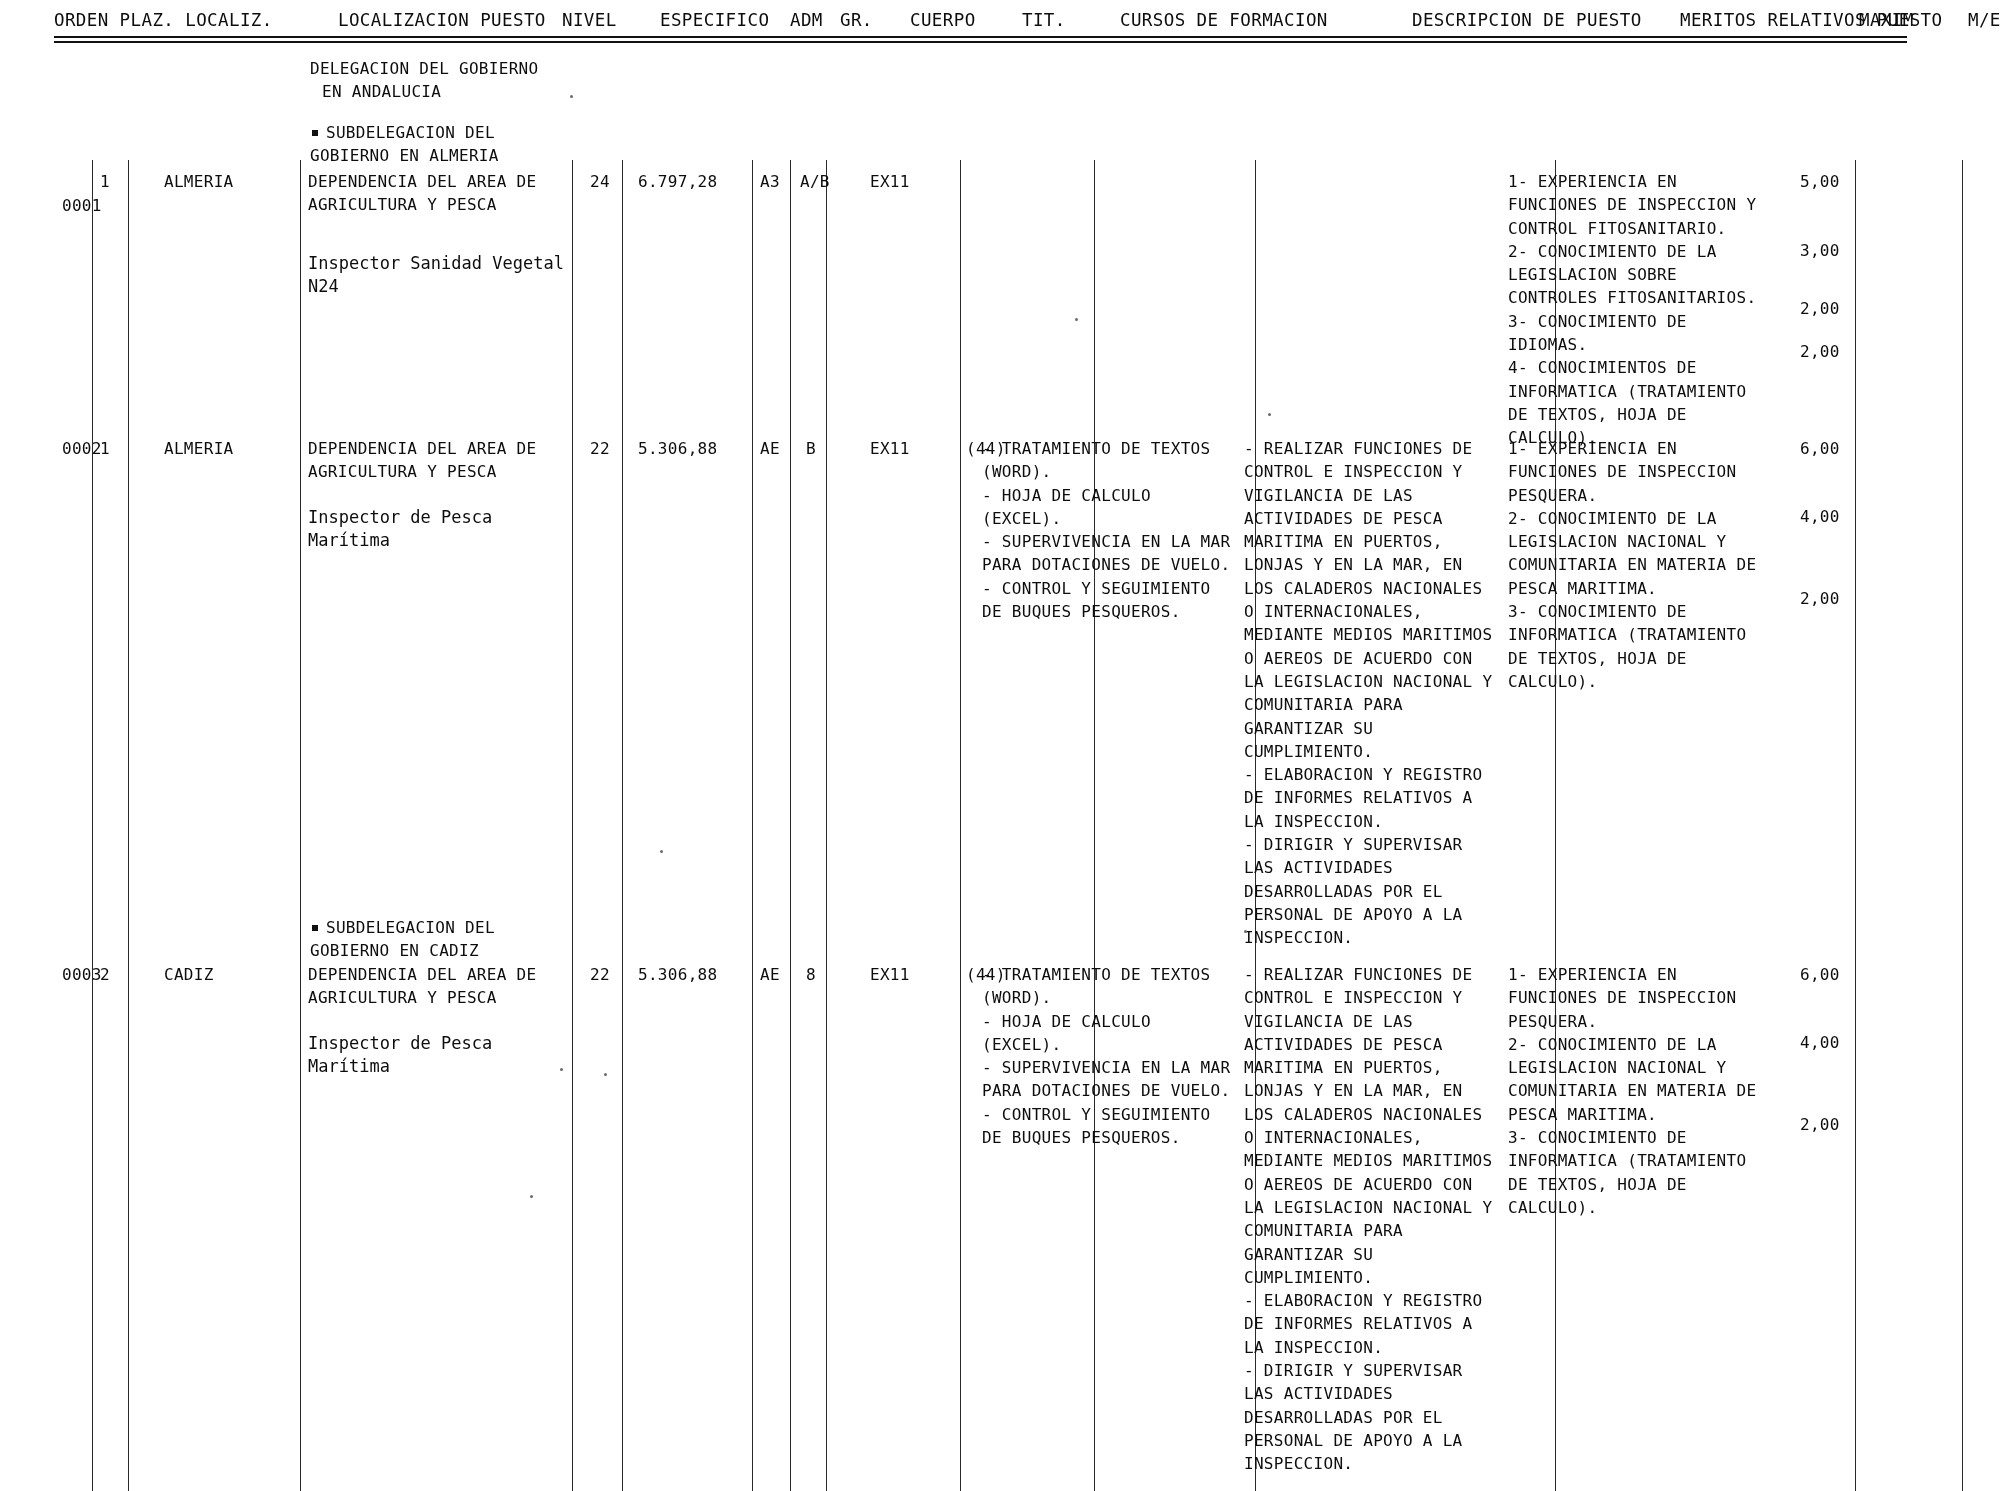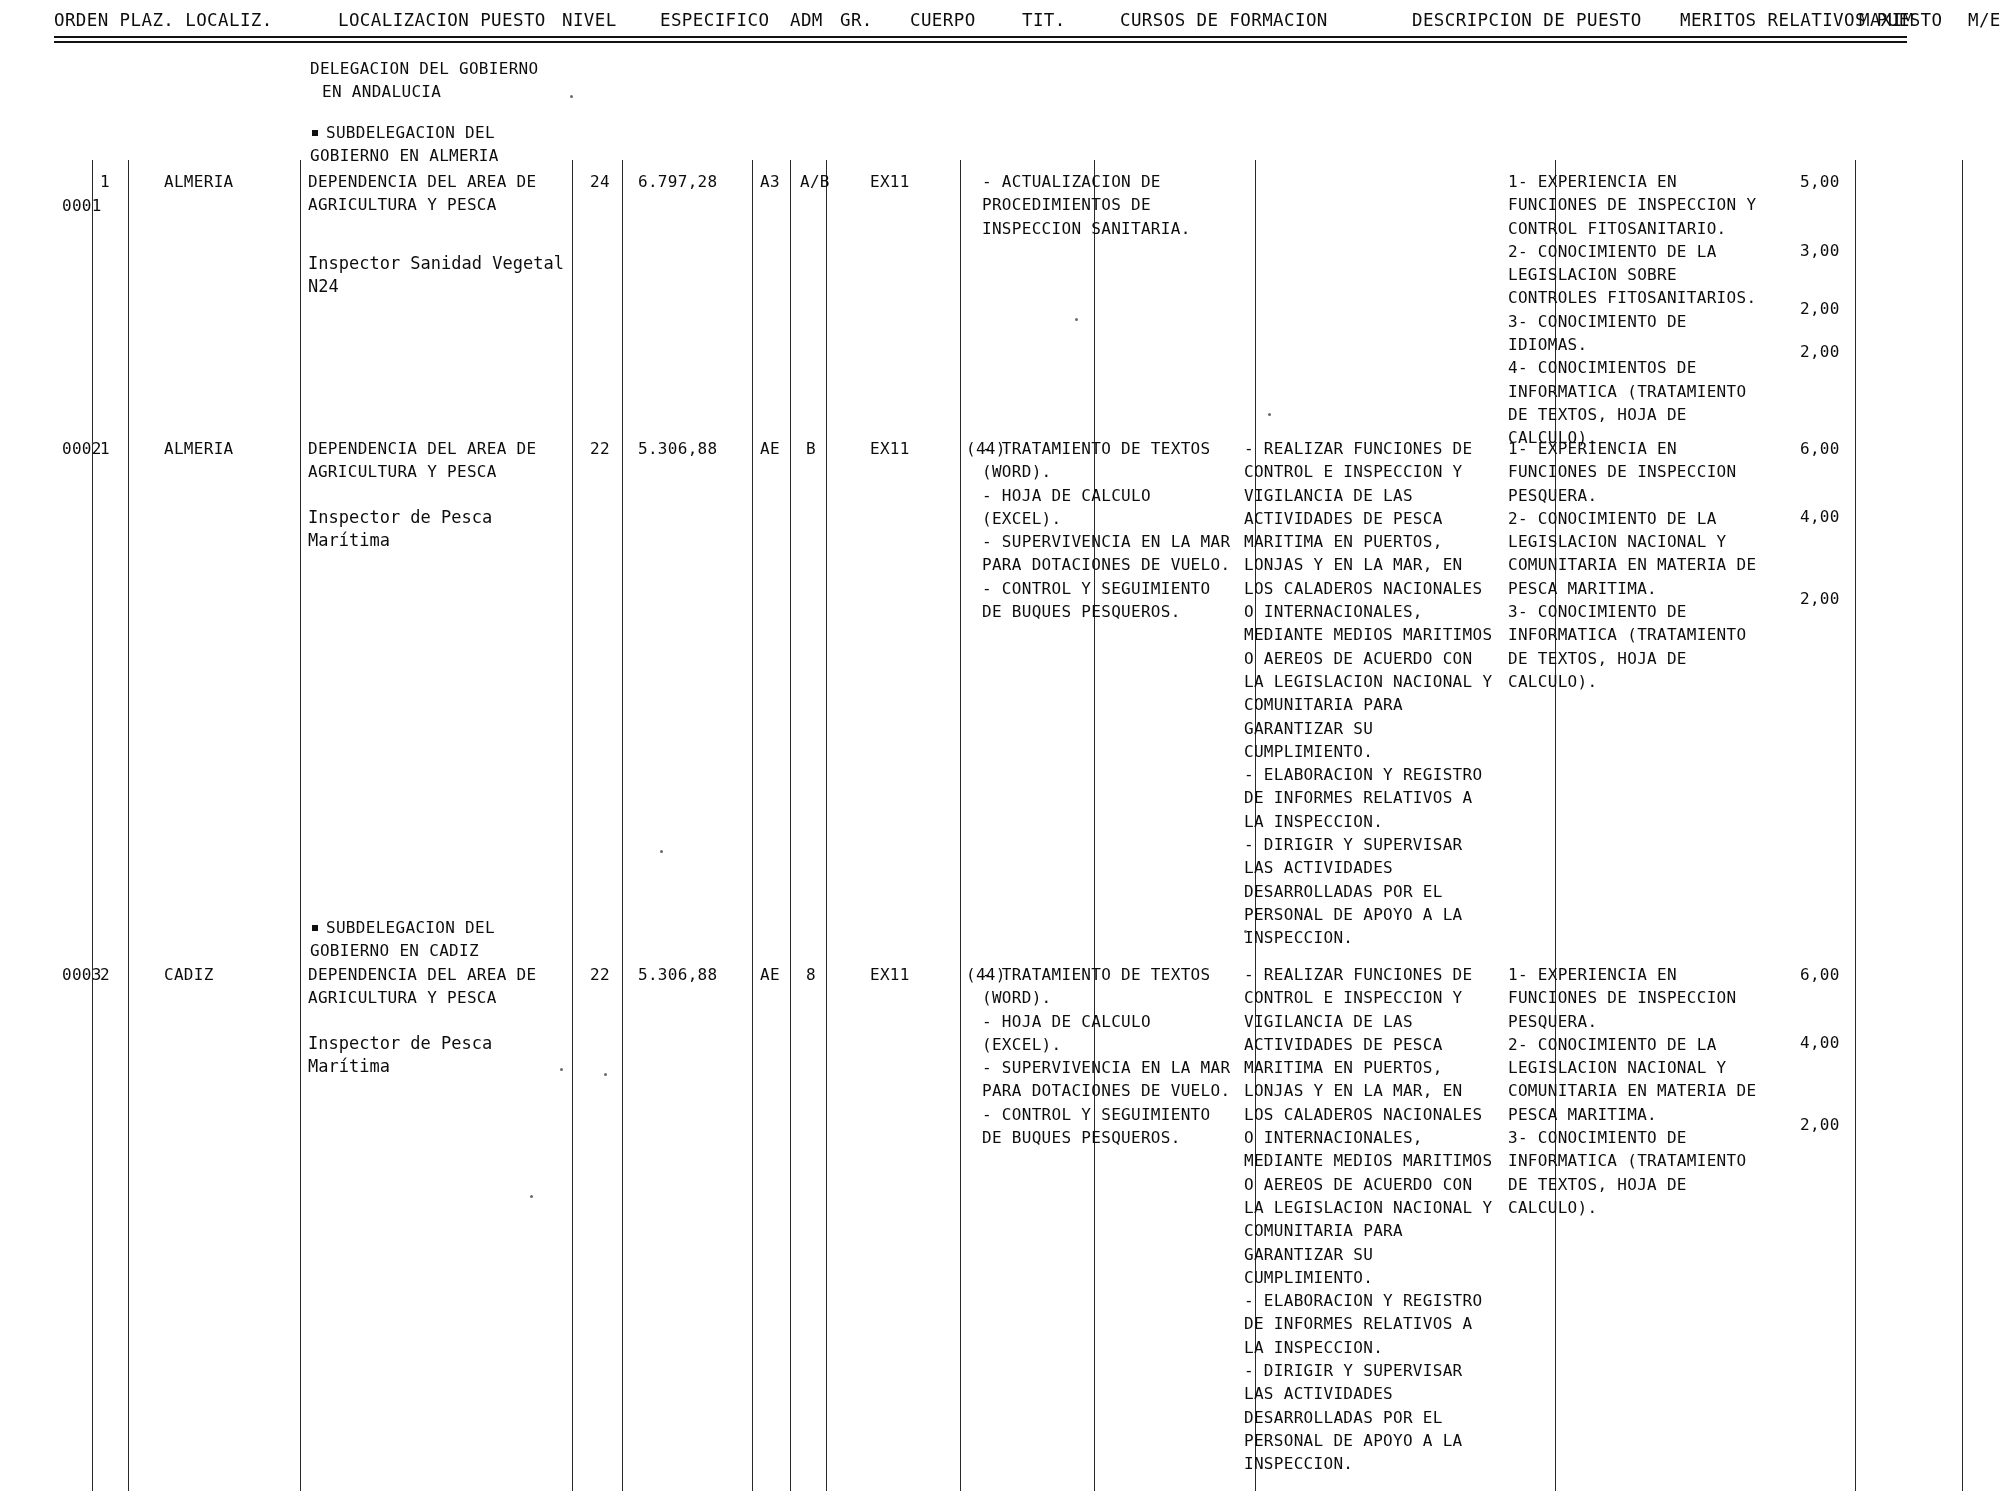--- a/index.html
+++ b/index.html
@@ -128,23 +128,20 @@
   <div class="tx" style="left:308px; top:170px;">DEPENDENCIA DEL AREA DE
 AGRICULTURA Y PESCA</div>
   <div class="mixed" style="position:absolute; left:308px; top:252px;">Inspector Sanidad Vegetal
 N24</div>
   <div class="tx" style="left:590px; top:170px;">24</div>
   <div class="tx" style="left:638px; top:170px;">6.797,28</div>
   <div class="tx" style="left:760px; top:170px;">A3</div>
   <div class="tx" style="left:800px; top:170px;">A/B</div>
   <div class="tx" style="left:870px; top:170px;">EX11</div>
   <div class="tx" style="left:966px; top:170px;"></div>
-  <div class="tx" style="left:982px;  top:170px;">- ACTUALIZACION DE
-PROCEDIMIENTOS DE
-INSPECCION SANITARIA.</div>
   <div class="tx" style="left:1508px; top:170px;">1- EXPERIENCIA EN
 FUNCIONES DE INSPECCION Y
 CONTROL FITOSANITARIO.
 2- CONOCIMIENTO DE LA
 LEGISLACION SOBRE
 CONTROLES FITOSANITARIOS.
 3- CONOCIMIENTO DE
 IDIOMAS.
 4- CONOCIMIENTOS DE
 INFORMATICA (TRATAMIENTO

